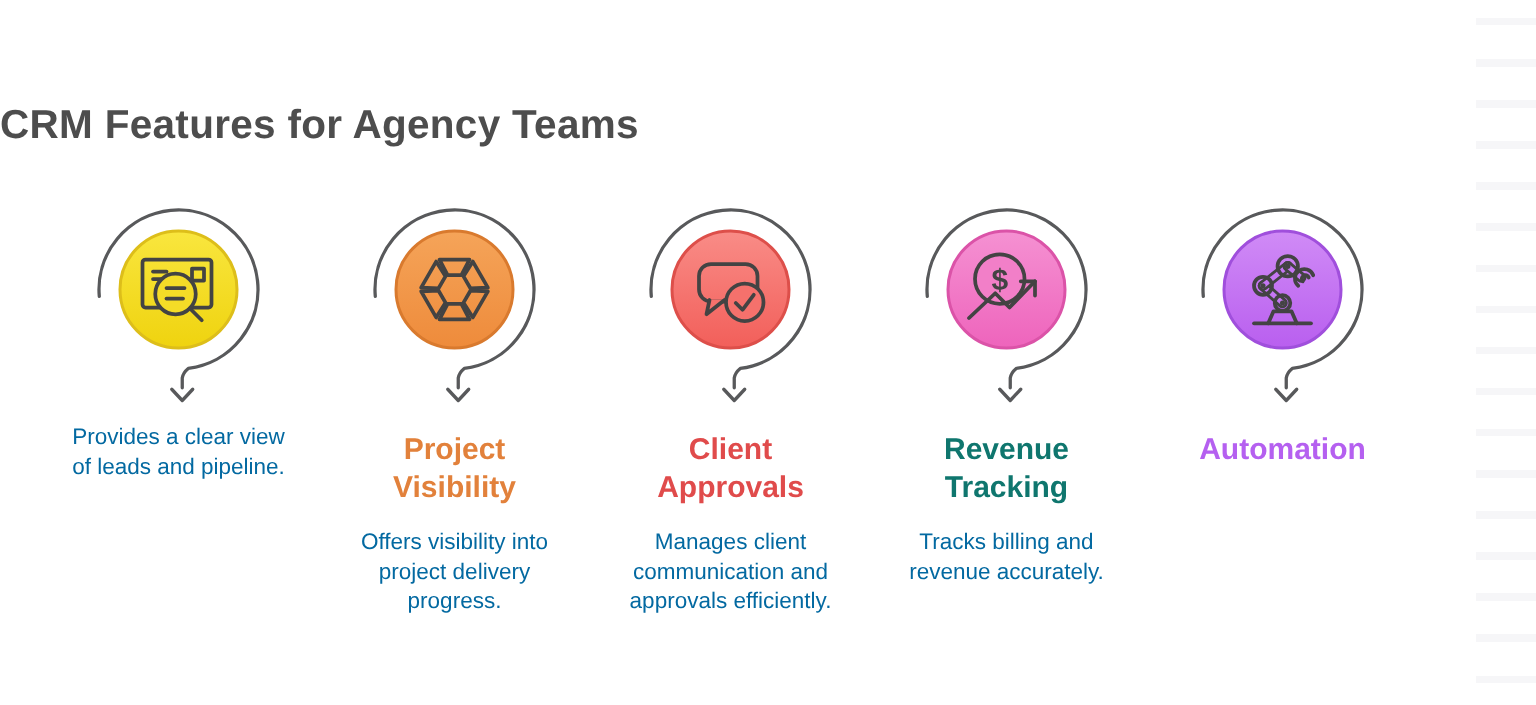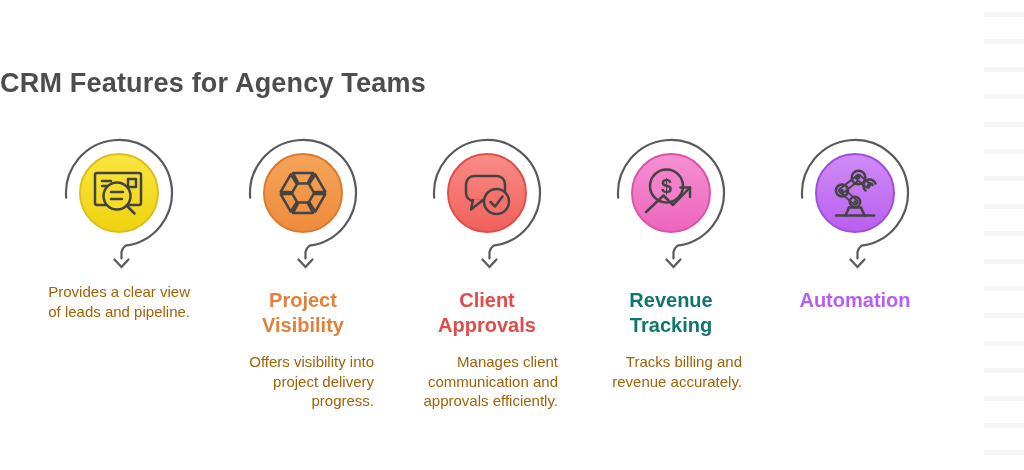--- a/index.html
+++ b/index.html
@@ -25,21 +25,21 @@
   .loop{fill:none;stroke:#58595B;stroke-width:2.2;stroke-linecap:round;stroke-linejoin:round;}
   .ico{fill:none;stroke:#434343;stroke-width:2.5;stroke-linecap:round;stroke-linejoin:round;}
   .ico-thick{fill:none;stroke:#434343;stroke-width:7;stroke-linecap:round;}
   .ico-thin{fill:none;stroke-width:3.2;stroke-linecap:round;}
   .joint-dot{fill:#434343;stroke:none;}
   .dollar{font-family:"Liberation Sans","DejaVu Sans",sans-serif;font-size:20px;font-weight:bold;fill:#434343;}
   .feature-title{
     margin:19px 0 0;font-size:20px;font-weight:bold;line-height:1.27;max-width:140px;
   }
   .feature-desc{
-    margin:13px 12px 0;font-size:15px;color:#a16207;line-height:1.32;max-width:142px;text-align:right;
+    margin:13px 12px 0;font-size:15px;color:#0369a1;line-height:1.32;max-width:142px;
   }
 </style>
 </head>
 <body>
 
 <div class="ruling"></div>
 
 <h1 class="page-title">CRM Features for Agency Teams</h1>
 
 <div class="features">

